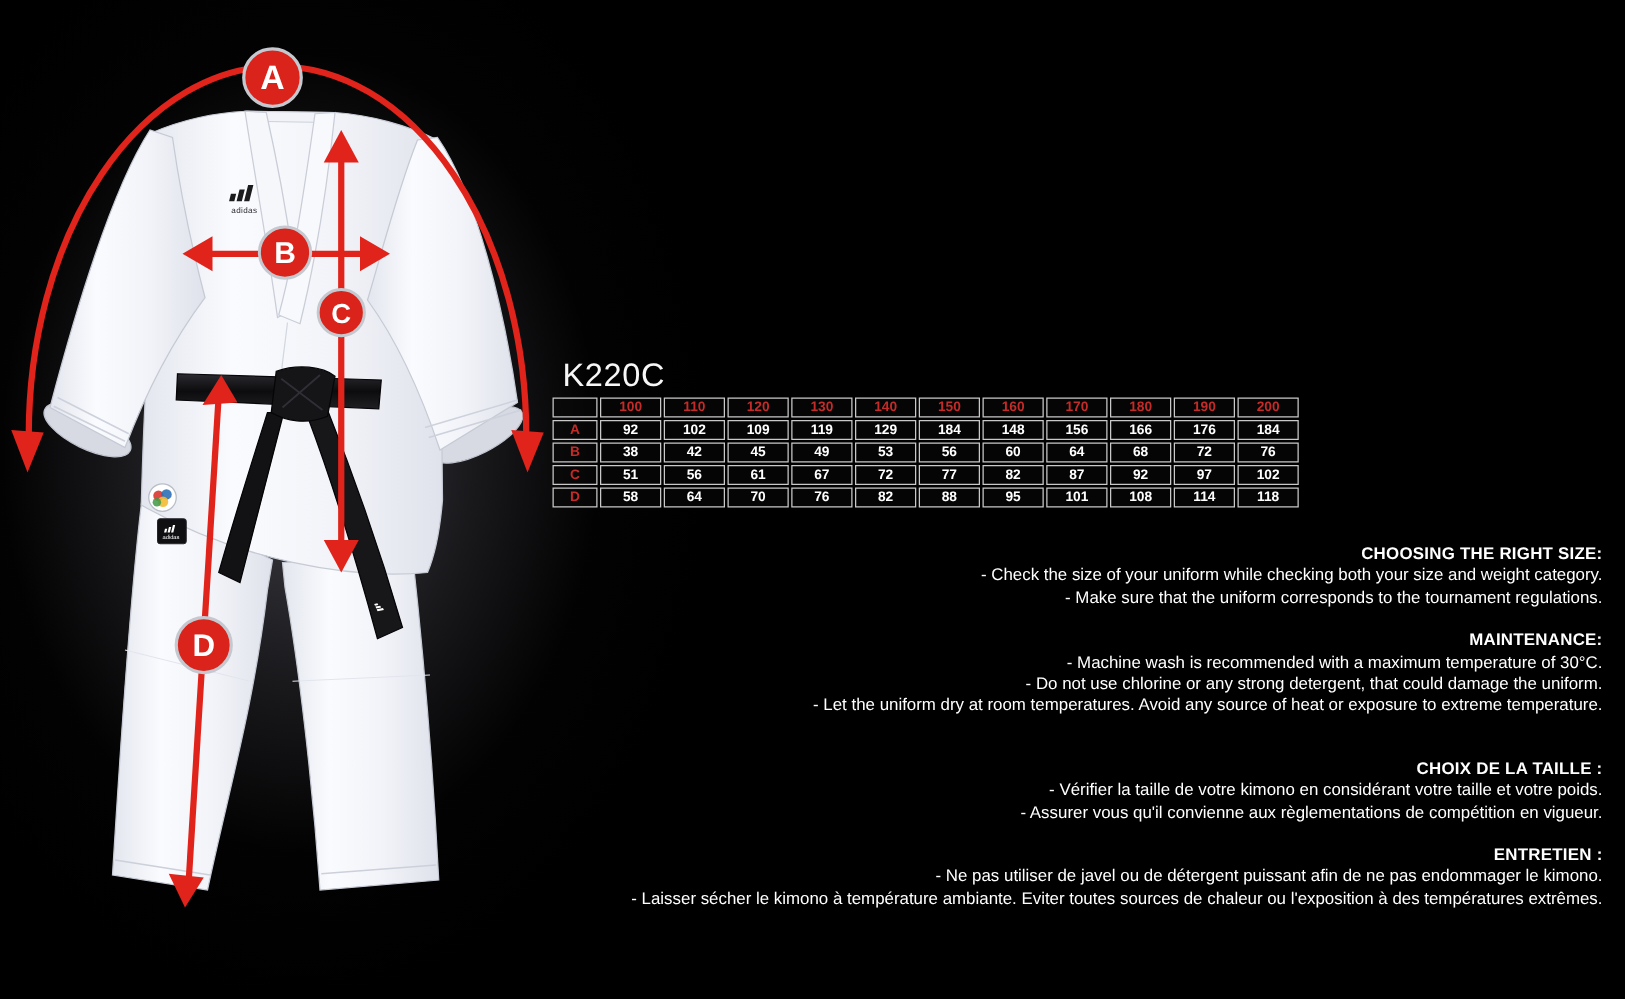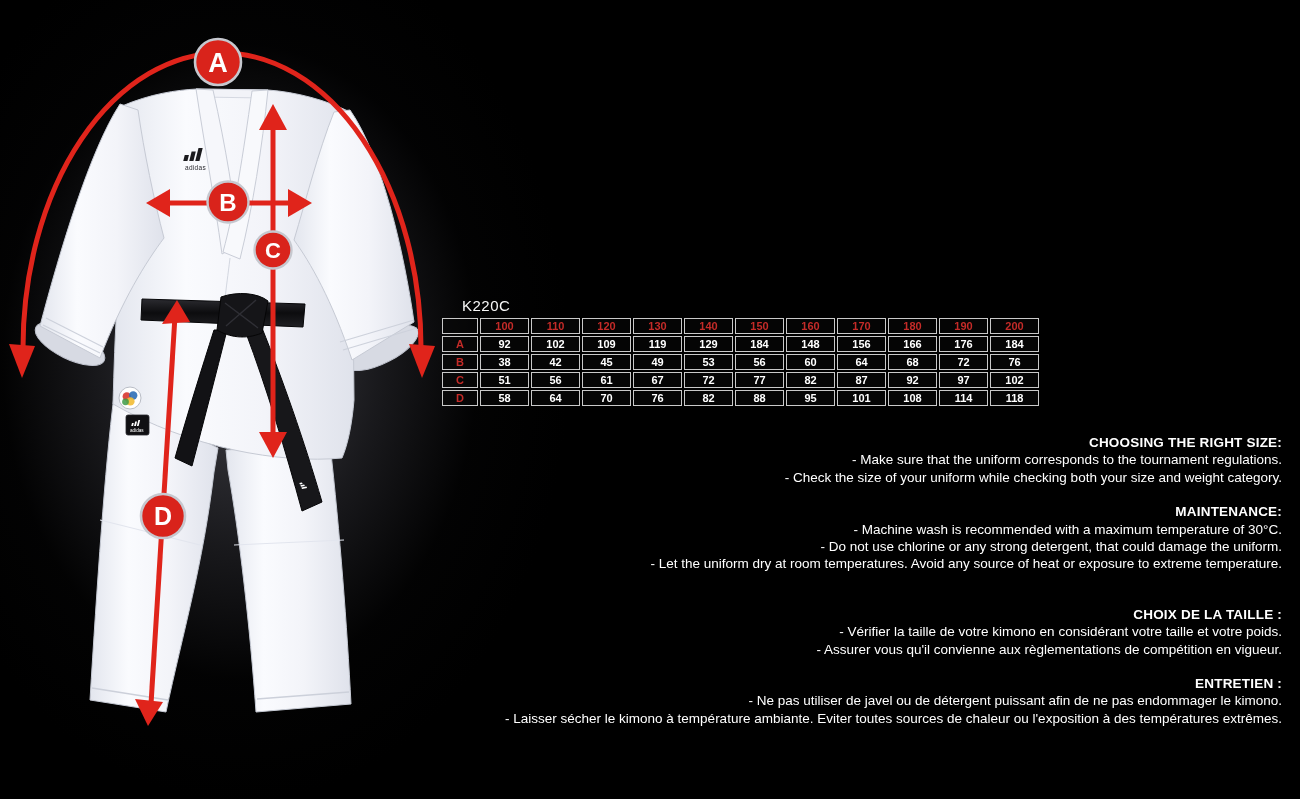--- a/index.html
+++ b/index.html
@@ -11,22 +11,22 @@
   
   .glow{
     position:absolute;left:-90px;top:-80px;width:660px;height:960px;
     background:radial-gradient(closest-side at 50% 46%,
       rgba(74,74,82,.85) 0%,rgba(46,46,52,.55) 42%,rgba(16,16,18,.15) 72%,rgba(0,0,0,0) 100%);
     pointer-events:none;
   }
   .diagram-svg{position:absolute;left:0;top:0;}
 
   .product-code{
-    position:absolute;left:446px;top:281px;margin:16px;
-    color:#f7f7f7;font-size:15px;font-weight:400;letter-spacing:.5px;
+    position:absolute;left:446px;top:281px;margin:4px;
+    color:#f7f7f7;font-size:26px;font-weight:400;letter-spacing:.5px;
   }
 
   table.size-table{
     position:absolute;left:440px;top:316px;
     border-collapse:separate;border-spacing:2px;
   }
   table.size-table th,table.size-table td{
     border:1px solid #c9c9c9;background:rgba(10,10,10,.55);
     text-align:center;vertical-align:middle;
     font-size:11px;font-weight:bold;padding:0;height:14px;line-height:14px;
@@ -260,22 +260,22 @@
           <td>114</td>
           <td>118</td>
         </tr>
       </tbody>
   </table>
 
   <div class="info-sections">
 
   <div class="section">
         <h3>CHOOSING THE RIGHT SIZE:</h3>
+        <p>- Check the size of your uniform while checking both your size and weight category.</p>
         <p>- Make sure that the uniform corresponds to the tournament regulations.</p>
-        <p>- Check the size of your uniform while checking both your size and weight category.</p>
       </div>
       <div class="section gap-large">
         <h3>MAINTENANCE:</h3>
         <p>- Machine wash is recommended with a maximum temperature of 30°C.</p>
         <p>- Do not use chlorine or any strong detergent, that could damage the uniform.</p>
         <p>- Let the uniform dry at room temperatures. Avoid any source of heat or exposure to extreme temperature.</p>
       </div>
       <div class="section">
         <h3>CHOIX DE LA TAILLE :</h3>
         <p>- Vérifier la taille de votre kimono en considérant votre taille et votre poids.</p>

